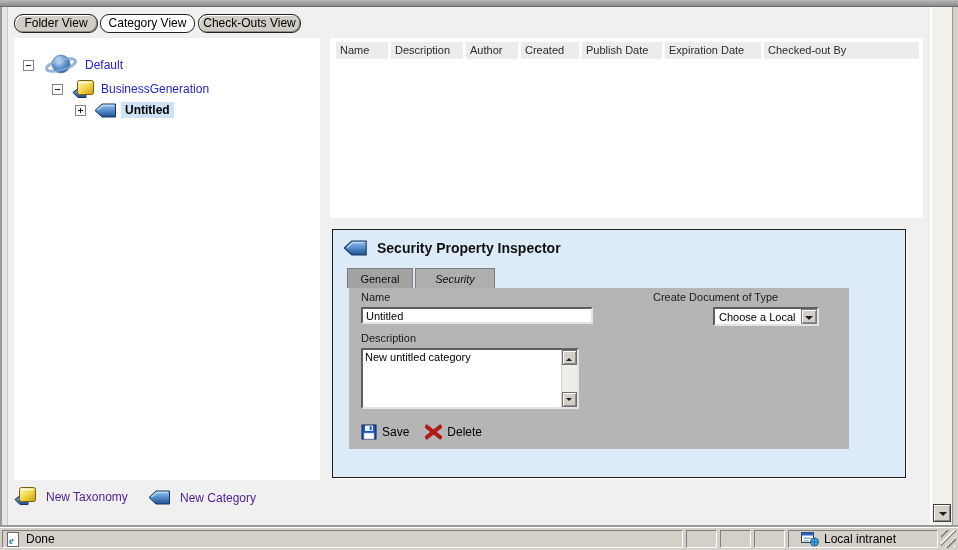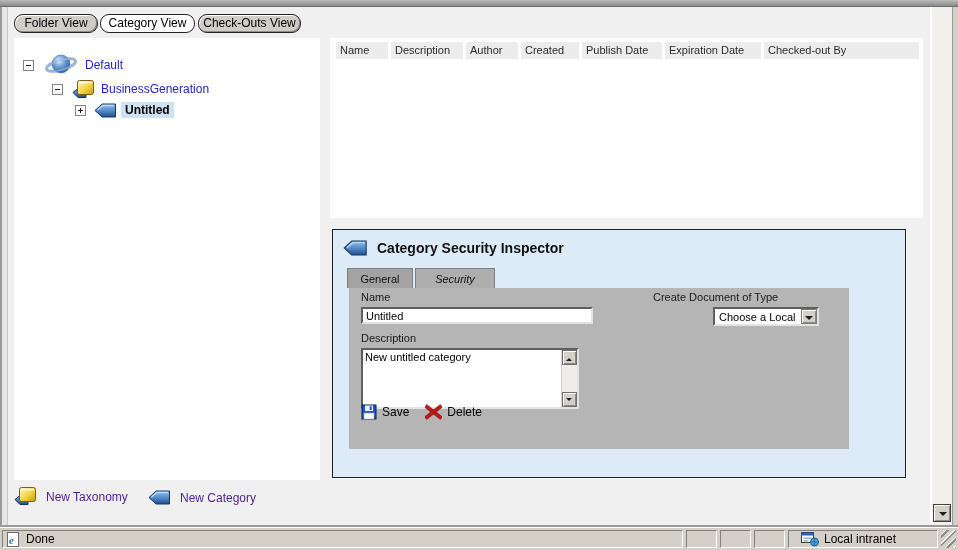--- a/index.html
+++ b/index.html
@@ -81,21 +81,21 @@
     border:2px solid;border-color:#5f5f5f #e3e3e3 #e3e3e3 #5f5f5f;box-sizing:border-box;display:flex;}
   .desc-textarea{flex:1 1 auto;border:none;outline:none;resize:none;
     font-family:"Liberation Sans", sans-serif;font-size:11px;padding:1px 2px;background:#fff;}
   .mini-scroll{flex:0 0 15px;background:#efede9;position:relative;border-left:1px solid #d7d4ce;}
   .ms-btn{position:absolute;left:0;width:15px;height:15px;background:#d4d0c8;
     border:1px solid #6f6f6f;box-shadow:inset 1px 1px 0 #fff, inset -1px -1px 0 #8a8a8a;box-sizing:border-box;}
   .ms-up{top:0;}
   .ms-down{bottom:0;}
   .ms-btn .tri-up{left:3px;top:4px;border-width:3.5px;}
   .ms-btn .tri-down{left:3px;top:5px;border-width:3.5px;}
-  .actions{position:absolute;left:12px;top:116px;display:flex;align-items:center;gap:16px;}
+  .actions{position:absolute;left:12px;top:136px;display:flex;align-items:center;gap:16px;}
   .action-btn{display:flex;align-items:center;gap:5px;font-size:12px;color:#000;cursor:default;}
   
   .footer-link{position:absolute;display:flex;align-items:center;gap:9px;
     font-size:12px;color:#4c1d95;cursor:default;}
   .fl-taxonomy{left:14px;top:486px;}
   .fl-category{left:148px;top:490px;}
   .icon{display:inline-block;line-height:0;flex:0 0 auto;}
 </style>
 </head>
 <body>
@@ -190,21 +190,21 @@
 </div>
 
 <div class="inspector">
   <div class="insp-title">
     <span class="icon">
       <svg width="25" height="16" viewBox="0 0 23 15">
         <polygon points="1,7.5 8,1 21.5,1 21.5,14 8,14" fill="url(#tg1)" stroke="#16365e"></polygon>
         <polyline points="3.5,7 9,2.5 20,2.5" fill="none" stroke="#bcd8f1" stroke-width="1.3"></polyline>
       </svg>
     </span>
-    <span class="insp-title-text">Category Security Inspector</span>
+    <span class="insp-title-text">Security Property Inspector</span>
   </div>
 
   <div class="insp-tab general"><span>General</span></div>
   <div class="insp-tab security"><span>Security</span></div>
 
   <div class="form-panel">
     <span class="fld-label" style="left:12px;top:3px;">Name</span>
     <input class="name-input" type="text" value="Untitled" style="">
 
     <span class="fld-label" style="left:304px;top:3px;">Create Document of Type</span>

